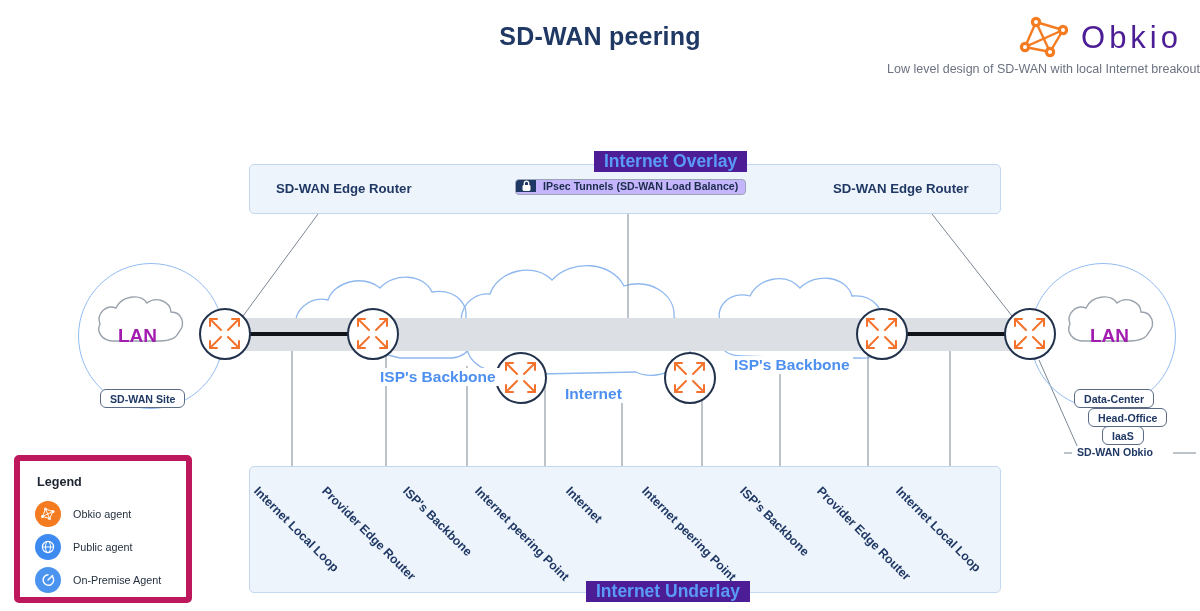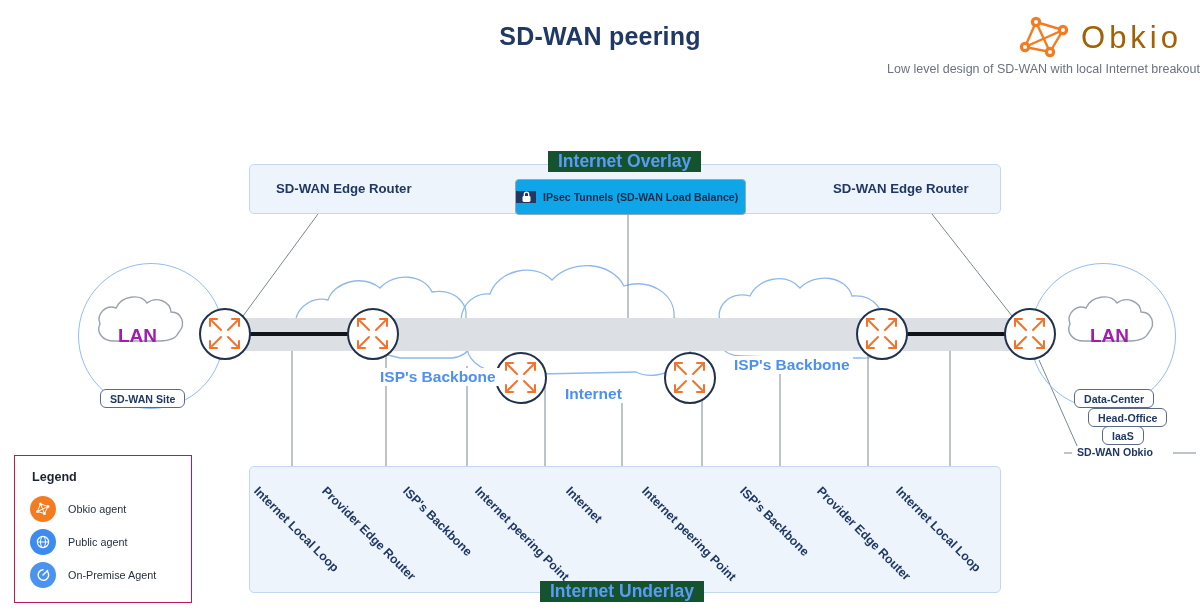--- a/index.html
+++ b/index.html
@@ -20,60 +20,61 @@
   .subtitle {
     position: absolute; left: 0; top: 62px; width: 1200px;
     text-align: right;
     font-size: 12.5px; color: #6b7280;
   }
   .brand {
     position: absolute; right: 18px; top: 14px;
     display: flex; align-items: center; gap: 10px;
   }
   .brand-text {
-    font-size: 31px; color: #a16207; letter-spacing: 4px; font-weight: 400;
+    font-size: 31px; color: #4c1d95; letter-spacing: 4px; font-weight: 400;
   }
 
   
   .panel {
     position: absolute;
     background: #eef4fc;
     border: 1px solid #c3d8f0;
     border-radius: 5px;
   }
   #overlay-panel { left: 249px; top: 164px; width: 752px; height: 50px; }
   #underlay-panel { left: 249px; top: 466px; width: 752px; height: 127px; }
 
   .panel-tab-label {
     position: absolute;
-    background: #14532d;
+    background: #4c1d95;
     color: #5b9bf8;
     font-size: 17.5px; font-weight: bold;
     padding: 0 10px;
     white-space: nowrap;
+    margin-left: 46px;
   }
   #overlay-label { left: 548px; top: 151px; }
   #underlay-label { left: 540px; top: 581px; }
 
   .overlay-router-label {
     position: absolute; top: 181px;
     font-size: 13.2px; font-weight: bold; color: #1f3864;
     white-space: nowrap;
   }
   #ol-left { left: 276px; }
   #ol-right { left: 833px; }
 
   
   #ipsec-pill {
     position: absolute; left: 515px; top: 179px;
-    height: 36px;
-    display: flex; align-items: center;
+    height: 16px;
+    display: flex; align-items: flex-start;
     border: 1px solid #9aa6b5;
     border-radius: 4px;
-    background: #0ea5e9;
+    background: #c4b5fd;
     overflow: hidden;
   }
   #ipsec-lock {
     width: 20px; background: #1f3864;
     display: flex; align-items: center; justify-content: center;
   }
   #ipsec-text {
     padding: 0 7px; display: flex; align-items: center;
     font-size: 10.6px; font-weight: bold; color: #1b2c4a; white-space: nowrap;
   }
@@ -138,21 +139,21 @@
     position: absolute;
     font-size: 12.3px; font-weight: bold; color: #1f3864;
     white-space: nowrap;
     transform-origin: 0 50%;
     transform: rotate(45deg);
   }
 
   
   #legend {
     position: absolute; left: 14px; top: 455px; width: 178px; height: 148px;
-    background: #ffffff; border: 1px solid #be185d; border-radius: 0;
+    background: #ffffff; border: 6px solid #be185d; border-radius: 5px;
   }
   #legend-title {
     position: absolute; left: 17px; top: 14px;
     font-size: 12.6px; font-weight: bold; color: #1b2430;
   }
   .legend-row {
     position: absolute; left: 15px; display: flex; align-items: center; gap: 12px;
   }
   .legend-dot {
     width: 26px; height: 26px; border-radius: 50%;

